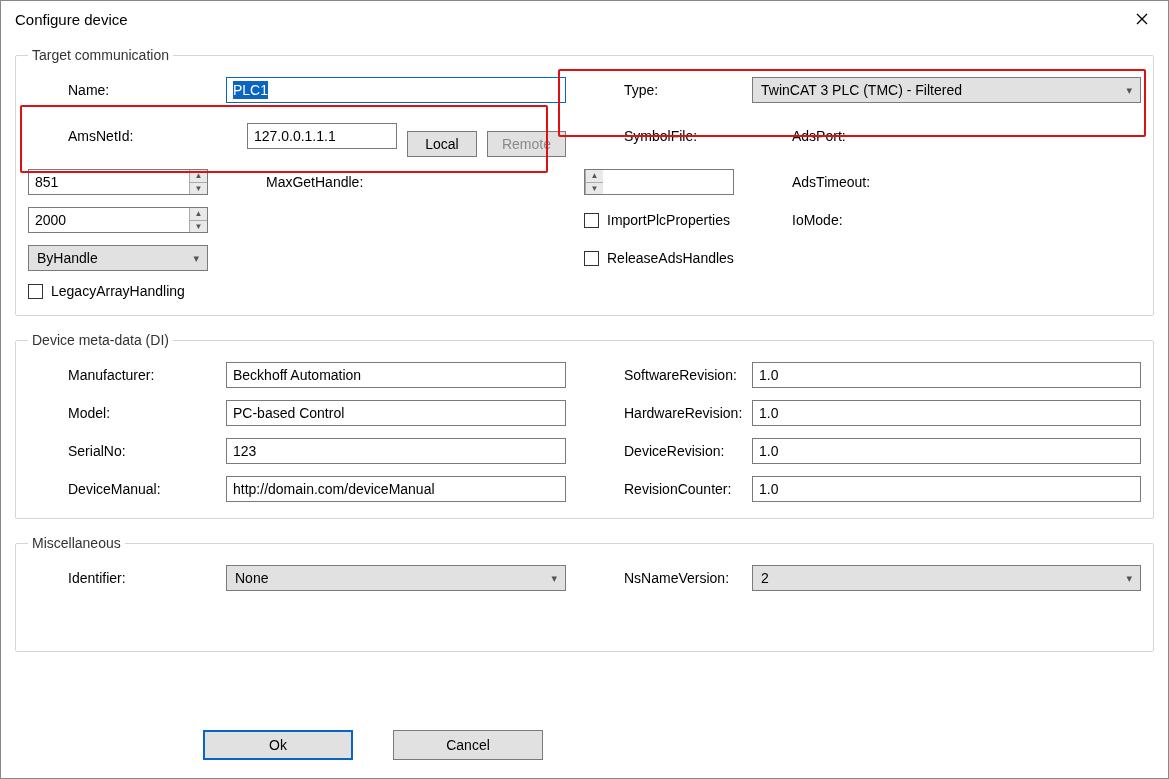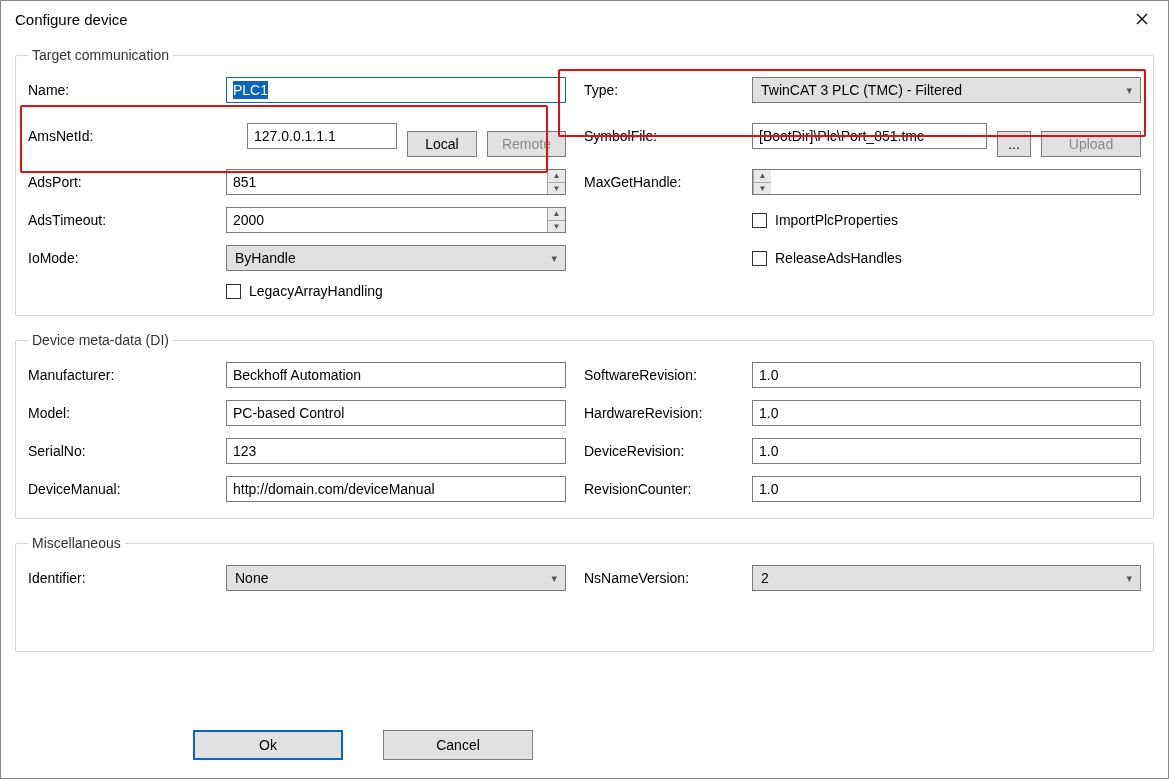--- a/index.html
+++ b/index.html
@@ -48,21 +48,21 @@
     padding: 0 4px;
     color: #333;
   }
   .grid {
     display: grid;
     grid-template-columns: 180px 340px 150px 1fr;
     column-gap: 18px;
     row-gap: 12px;
     align-items: center;
   }
-  .grid .lbl { white-space: nowrap; }
+  .grid .lbl { white-space: nowrap; margin-left: 40px; }
   input[type="text"].tb {
     width: 100%;
     height: 26px;
     border: 1px solid #7a7a7a;
     padding: 2px 6px;
     font-family: inherit;
     font-size: 14px;
     background: #fff;
   }
   .sel-text {
@@ -127,21 +127,21 @@
   .redbox {
     position: absolute;
     border: 2px solid #d11;
     pointer-events: none;
     border-radius: 2px;
   }
   .row-inline { display: flex; gap: 10px; align-items: center; justify-content: flex-end; }
   .row-inline > *:first-child { flex: 1; }
   .footer-btns {
     position: absolute;
-    left: 192px;
+    left: 202px;
     bottom: 18px;
     display: flex; gap: 40px;
   }
   .footer-btns .btn { width: 150px; height: 30px; }
   .footer-btns .btn.primary { border: 2px solid #0a64c2; background: #e1e1e1; }
   fieldset.misc { padding-bottom: 60px; }
 </style>
 </head>
 <body>
 
@@ -175,25 +175,20 @@
           <span class="chev">▾</span>
         </div>
 
         <span class="lbl">AmsNetId:</span>
         <div class="row-inline">
           <input type="text" class="tb" style="width: 150px; flex: 0 0 150px;" value="127.0.0.1.1.1">
           <div class="btn" style="min-width:70px;">Local</div>
           <div class="btn disabled" style="min-width:70px;">Remote</div>
         </div>
         <span class="lbl">SymbolFile:</span>
-        <div class="row-inline">
-          <input type="text" class="tb" value="[BootDir]\Plc\Port_851.tmc" style="">
-          <div class="btn" style="min-width:34px;padding:0;">...</div>
-          <div class="btn disabled" style="min-width:100px;">Upload</div>
-        </div>
 
         <span class="lbl">AdsPort:</span>
         <div class="spin">
           <div class="val">851</div>
           <div class="arrows">
               <div>▲</div>
               <div>▼</div>
             </div>
         </div>
         <span class="lbl">MaxGetHandle:</span>

